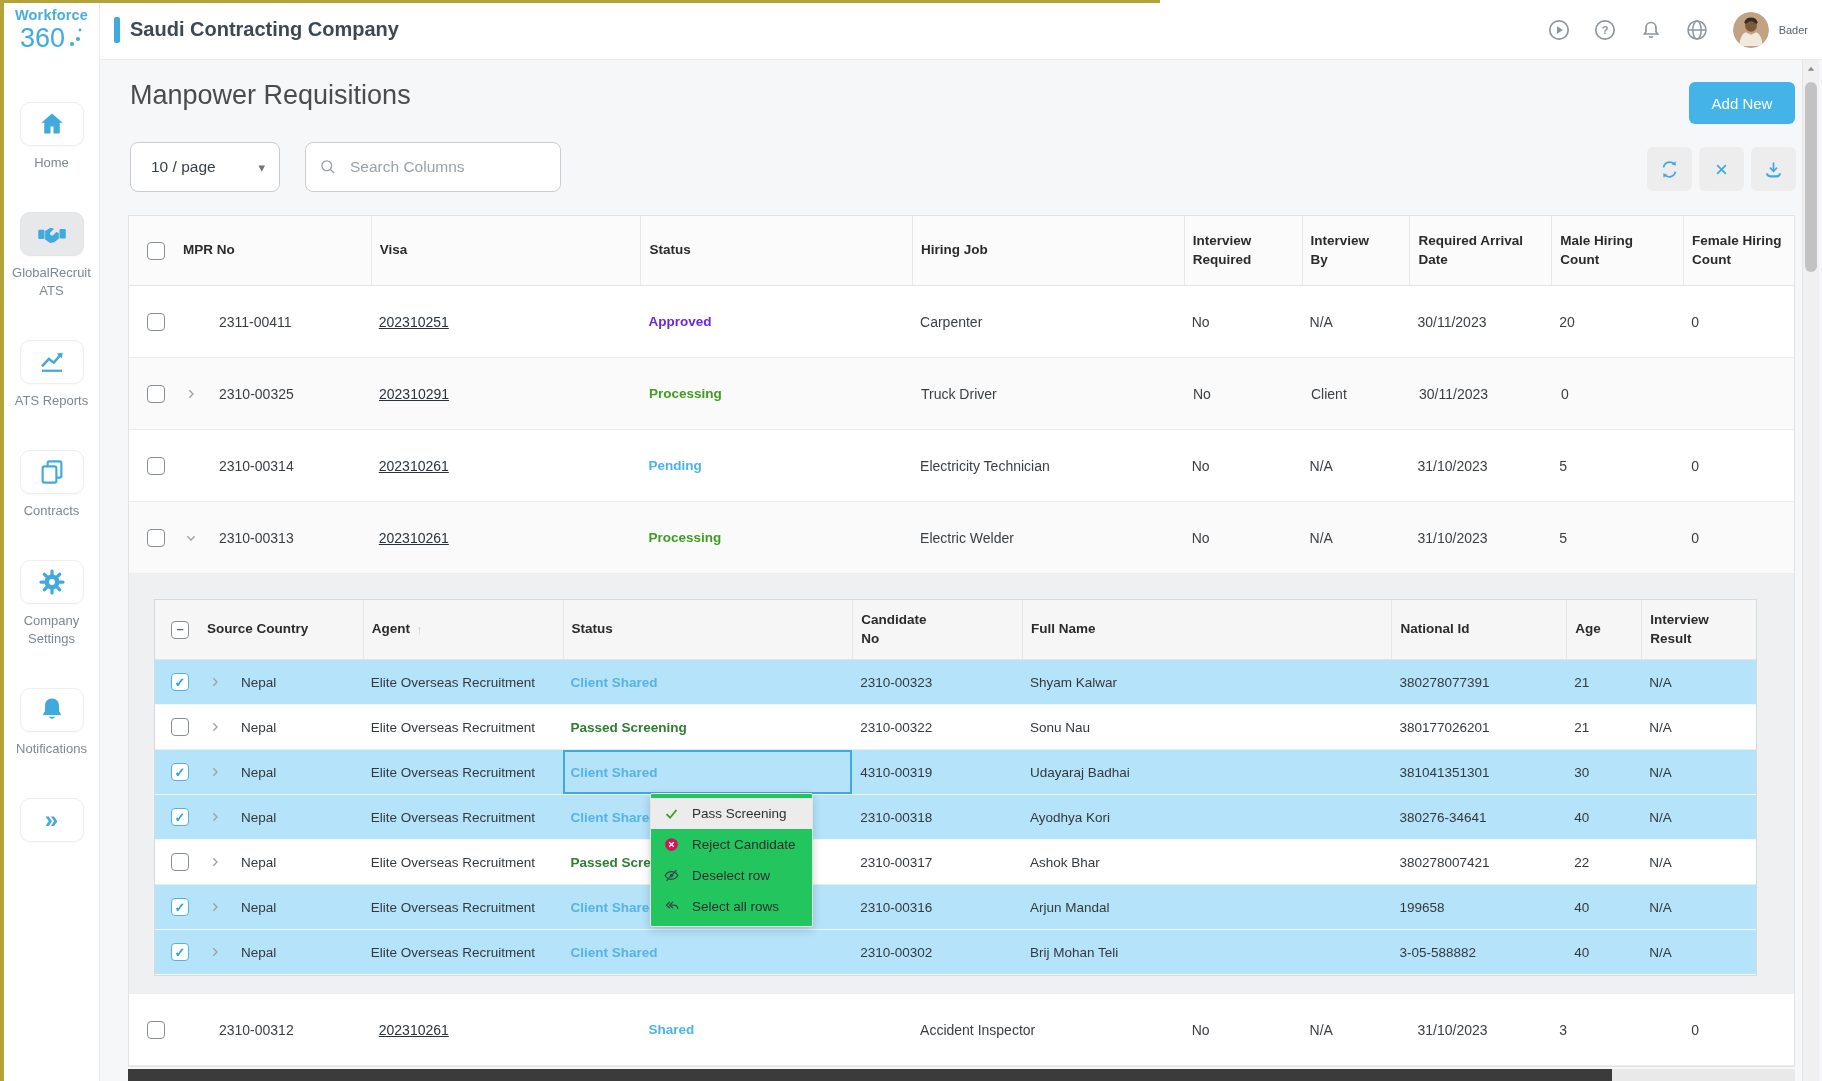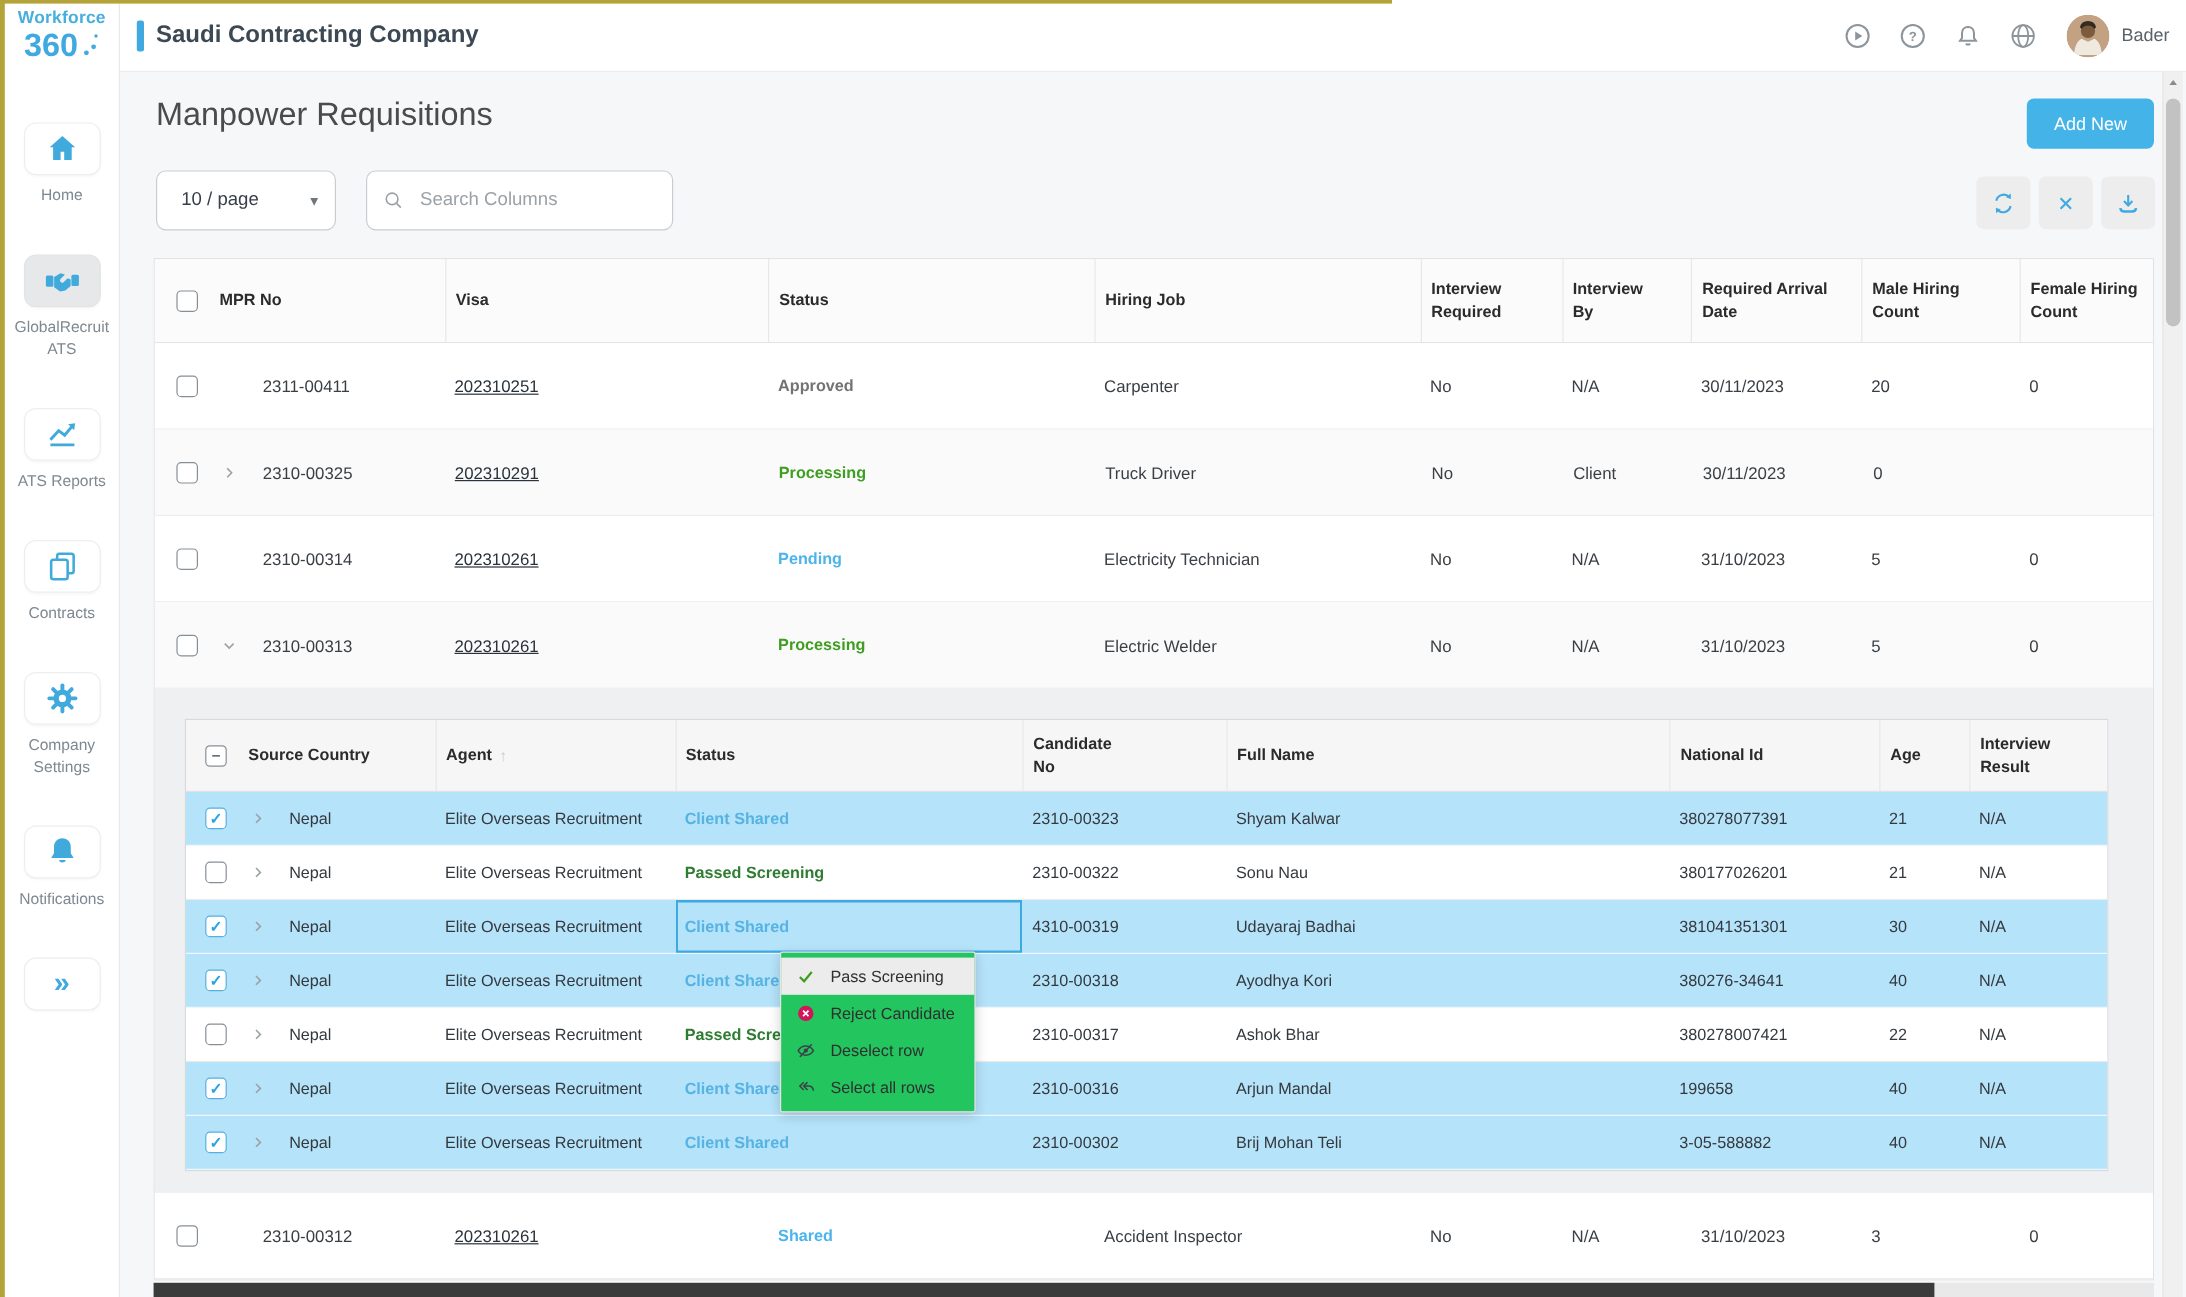--- a/index.html
+++ b/index.html
@@ -7,21 +7,21 @@
   #app{position:relative;width:1822px;height:1081px;background:#f6f7f8;overflow:hidden;
        font-family:"Liberation Sans",sans-serif;color:#3c3c3c}
   
   #yellow-left{position:absolute;left:0;top:0;width:4px;height:100%;background:#b4a338;z-index:60}
   #yellow-top{position:absolute;left:0;top:0;width:1160px;height:3px;background:#b4a338;z-index:60}
   
   #sidebar{position:absolute;left:4px;top:0;width:96px;height:100%;background:#fff;border-right:1px solid #e9e9e9;z-index:10}
   #logo{padding-top:7px;text-align:center;height:74px}
   .logo-top{color:#47aede;font-weight:bold;font-size:14.5px;letter-spacing:.2px}
   .logo-360{display:flex;align-items:center;justify-content:center;gap:2px}
-  .logo-num{color:#3fa9e0;font-weight:bold;font-size:27px;line-height:30px}
+  .logo-num{color:#3fa9e0;font-weight:normal;font-size:27px;line-height:30px}
   .logo-dots svg{width:16px;height:22px}
   .nav-item{text-align:center;margin-bottom:40px}
   .nav-item:first-child{margin-top:28px}
   .nav-card{width:64px;height:44px;margin:0 auto;border:1px solid #eceef0;border-radius:10px;
             display:flex;align-items:center;justify-content:center;background:#fff;cursor:pointer;
             box-shadow:0 1px 2px rgba(0,0,0,.03)}
   .nav-card.active{background:#e7e8ea;border-color:#e2e3e5}
   .nav-label{font-size:13px;color:#7e8890;margin-top:8px;line-height:18px;padding:0 2px}
   .dbl{color:#3fa9e0;font-size:24px;font-weight:bold;line-height:20px}
   
@@ -31,21 +31,21 @@
   #company-name{font-size:20px;font-weight:bold;color:#3c4853;margin-left:10px}
   #top-icons{margin-left:auto;display:flex;gap:22px;align-items:center}
   .icon{display:inline-flex;align-items:center;justify-content:center}
   .icon svg{width:100%;height:100%}
   .i24{width:24px;height:24px;cursor:pointer}
   .i30{width:30px;height:30px}
   .i22{width:21px;height:21px}
   .i16{width:16px;height:16px;cursor:pointer}
   .i18{width:17px;height:17px;margin-right:12px}
   #avatar{width:36px;height:36px;border-radius:50%;overflow:hidden;margin-left:24px;flex:none;cursor:pointer}
-  #user-name{font-size:15px;color:#5a6268;margin-left:10px}
+  #user-name{font-size:11px;color:#5a6268;margin-left:10px}
   
   #page-title{position:absolute;left:130px;top:80px;font-size:27px;font-weight:500;color:#4b4b4b}
   #add-new{position:absolute;left:1689px;top:82px;width:106px;height:42px;background:#44b4e8;color:#fff;
            border:none;border-radius:6px;font-size:15px;font-family:inherit;cursor:pointer}
   #page-size{position:absolute;left:130px;top:142px;width:150px;height:50px;background:#fff;
              border:1px solid #c9cdd1;border-radius:8px;display:flex;align-items:center;
              padding:0 14px 0 20px;font-size:15.5px;color:#37404a;cursor:pointer}
   #page-size .caret{margin-left:auto;color:#6f767c;font-size:13px}
   #search-box{position:absolute;left:305px;top:142px;width:256px;height:50px;background:#fff;
               border:1px solid #c9cdd1;border-radius:8px;display:flex;align-items:center;padding:0 12px}
@@ -321,21 +321,21 @@
       <div class="trow">
         <div class="cell padL" style="width:46px">
           <span class="checkbox"></span>
         </div>
         <div class="cell" style="width:36px"></div>
         <div class="cell" style="width:160px">2311-00411</div>
         <div class="cell" style="width:270px">
           <a class="vlink">202310251</a>
         </div>
         <div class="cell" style="width:272px">
-          <span class="status" style="color:#737373">Approved</span>
+          <span class="status" style="color:#6d28d9">Approved</span>
         </div>
         <div class="cell" style="width:272px">Carpenter</div>
         <div class="cell" style="width:118px">No</div>
         <div class="cell" style="width:108px">N/A</div>
         <div class="cell" style="width:142px">30/11/2023</div>
         <div class="cell" style="width:132px">20</div>
         <div class="cell" style="width:111px">0</div>
       </div>
       <div class="trow zebra">
         <div class="cell padL" style="width:46px">

